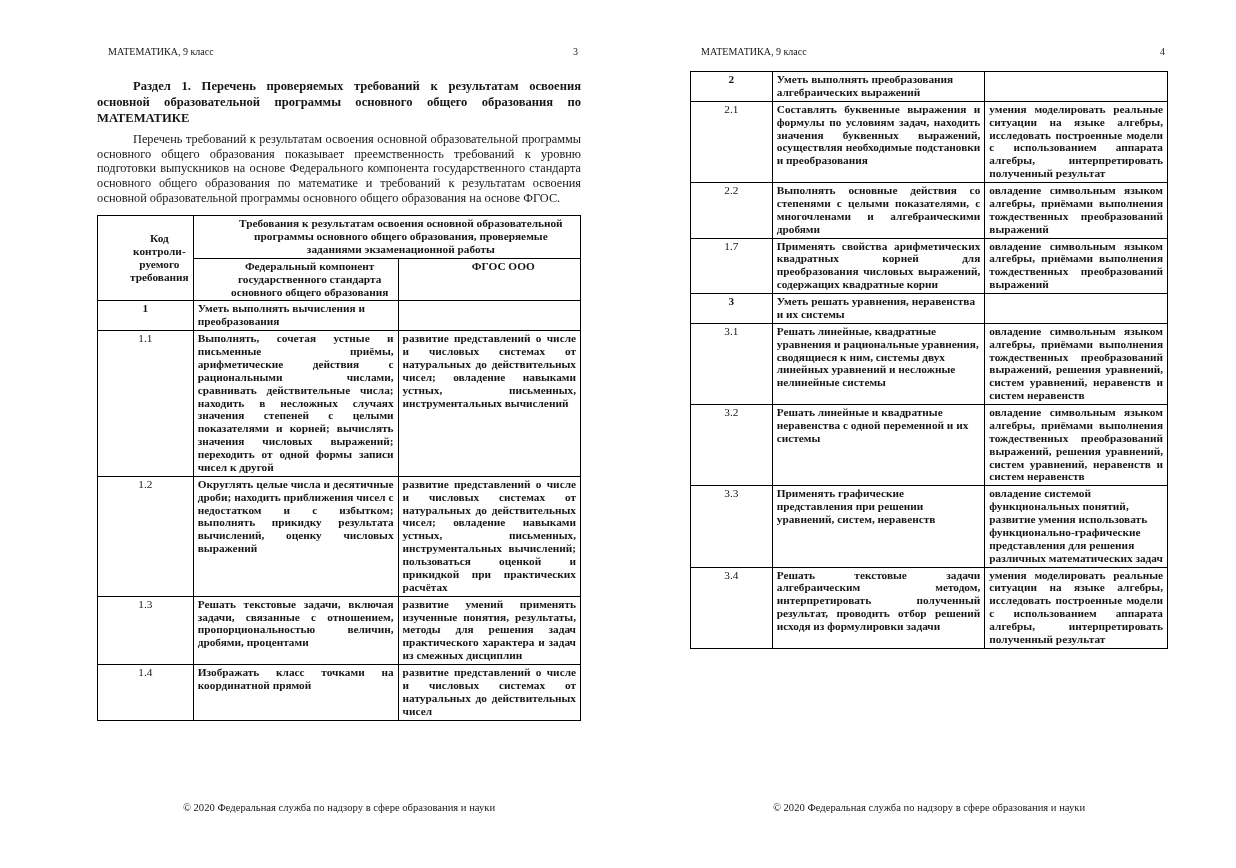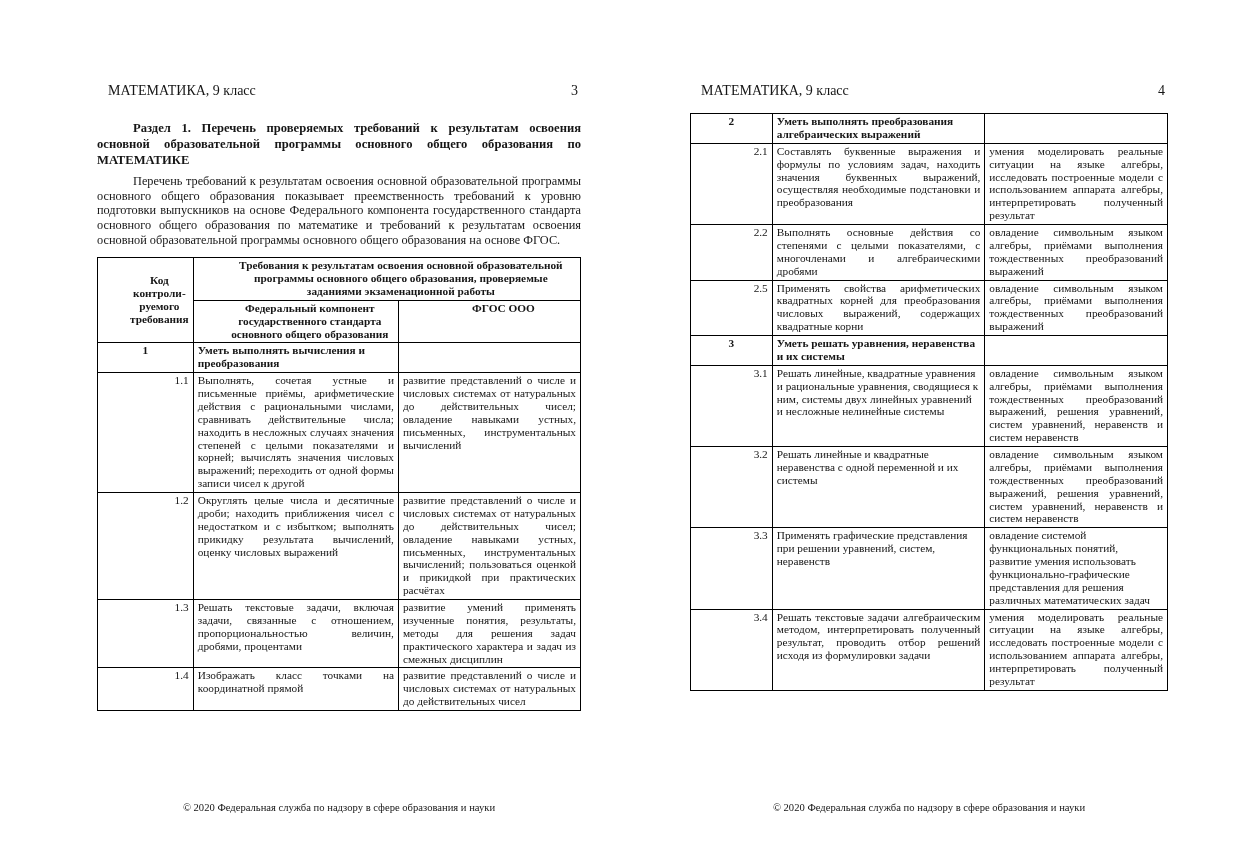--- a/index.html
+++ b/index.html
@@ -10,21 +10,21 @@
     font-family: "Liberation Serif", "DejaVu Serif", serif;
     position: relative;
     overflow: hidden;
   }
   .page-col { position: absolute; top: 46px; }
   #page3-col { left: 97px; width: 484px; }
   #page4-col { left: 690px; width: 478px; }
 
   .page-hdr {
     display: flex; justify-content: space-between; align-items: baseline;
-    font-size: 14px; padding-left: 11px; padding-right: 3px; margin-top: 37px;
+    font-size: 10px; padding-left: 11px; padding-right: 3px;
   }
   .section-heading {
     font-weight: bold;
     font-size: 12.6px; line-height: 1.28;
     text-align: justify; text-indent: 36px;
     margin-top: 21px;
   }
   .intro {
     font-size: 12.3px; line-height: 1.185;
     text-align: justify; text-indent: 36px;
@@ -42,22 +42,22 @@
   .req-table th, .req-table td {
     border: 1px solid #000;
     padding: 1px 4px 2px 4px;
     vertical-align: top;
     overflow: hidden;
   }
   .req-table th {
     font-weight: bold; text-align: center; vertical-align: middle; padding-left: 32px;
   }
   .req-table th.vtop { vertical-align: top; }
-  td.code { text-align: right; }
-  td.req, td.fgos { text-align: justify; }
+  td.code { text-align: center; }
+  td.req, td.fgos { text-align: justify; font-weight: bold; }
   td.left { text-align: left; }
   tr.sec td { font-weight: bold; text-align: left; }
   tr.sec td.code { text-align: center; }
 
   .page-footer {
     position: absolute; top: 802px;
     font-size: 10.6px; text-align: center;
   }
   #footer3 { left: 97px; width: 484px; }
   #footer4 { left: 690px; width: 478px; }
@@ -142,21 +142,21 @@
       <td class="code">2.1</td>
       <td class="req">Составлять буквенные выражения и формулы по условиям задач, находить значения буквенных выражений, осуществляя необходимые подстановки и преобразования</td>
       <td class="fgos">умения моделировать реальные ситуации на языке алгебры, исследовать построенные модели с использованием аппарата алгебры, интерпретировать полученный результат</td>
     </tr>
     <tr>
       <td class="code">2.2</td>
       <td class="req">Выполнять основные действия со степенями с целыми показателями, с многочленами и алгебраическими дробями</td>
       <td class="fgos">овладение символьным языком алгебры, приёмами выполнения тождественных преобразований выражений</td>
     </tr>
     <tr>
-      <td class="code">2.5</td>
+      <td class="code">1.7</td>
       <td class="req">Применять свойства арифметических квадратных корней для преобразования числовых выражений, содержащих квадратные корни</td>
       <td class="fgos">овладение символьным языком алгебры, приёмами выполнения тождественных преобразований выражений</td>
     </tr>
     <tr class="sec">
       <td class="code">3</td>
       <td class="req">Уметь решать уравнения, неравенства и их системы</td>
       <td class="fgos"></td>
     </tr>
     <tr>
       <td class="code">3.1</td>

